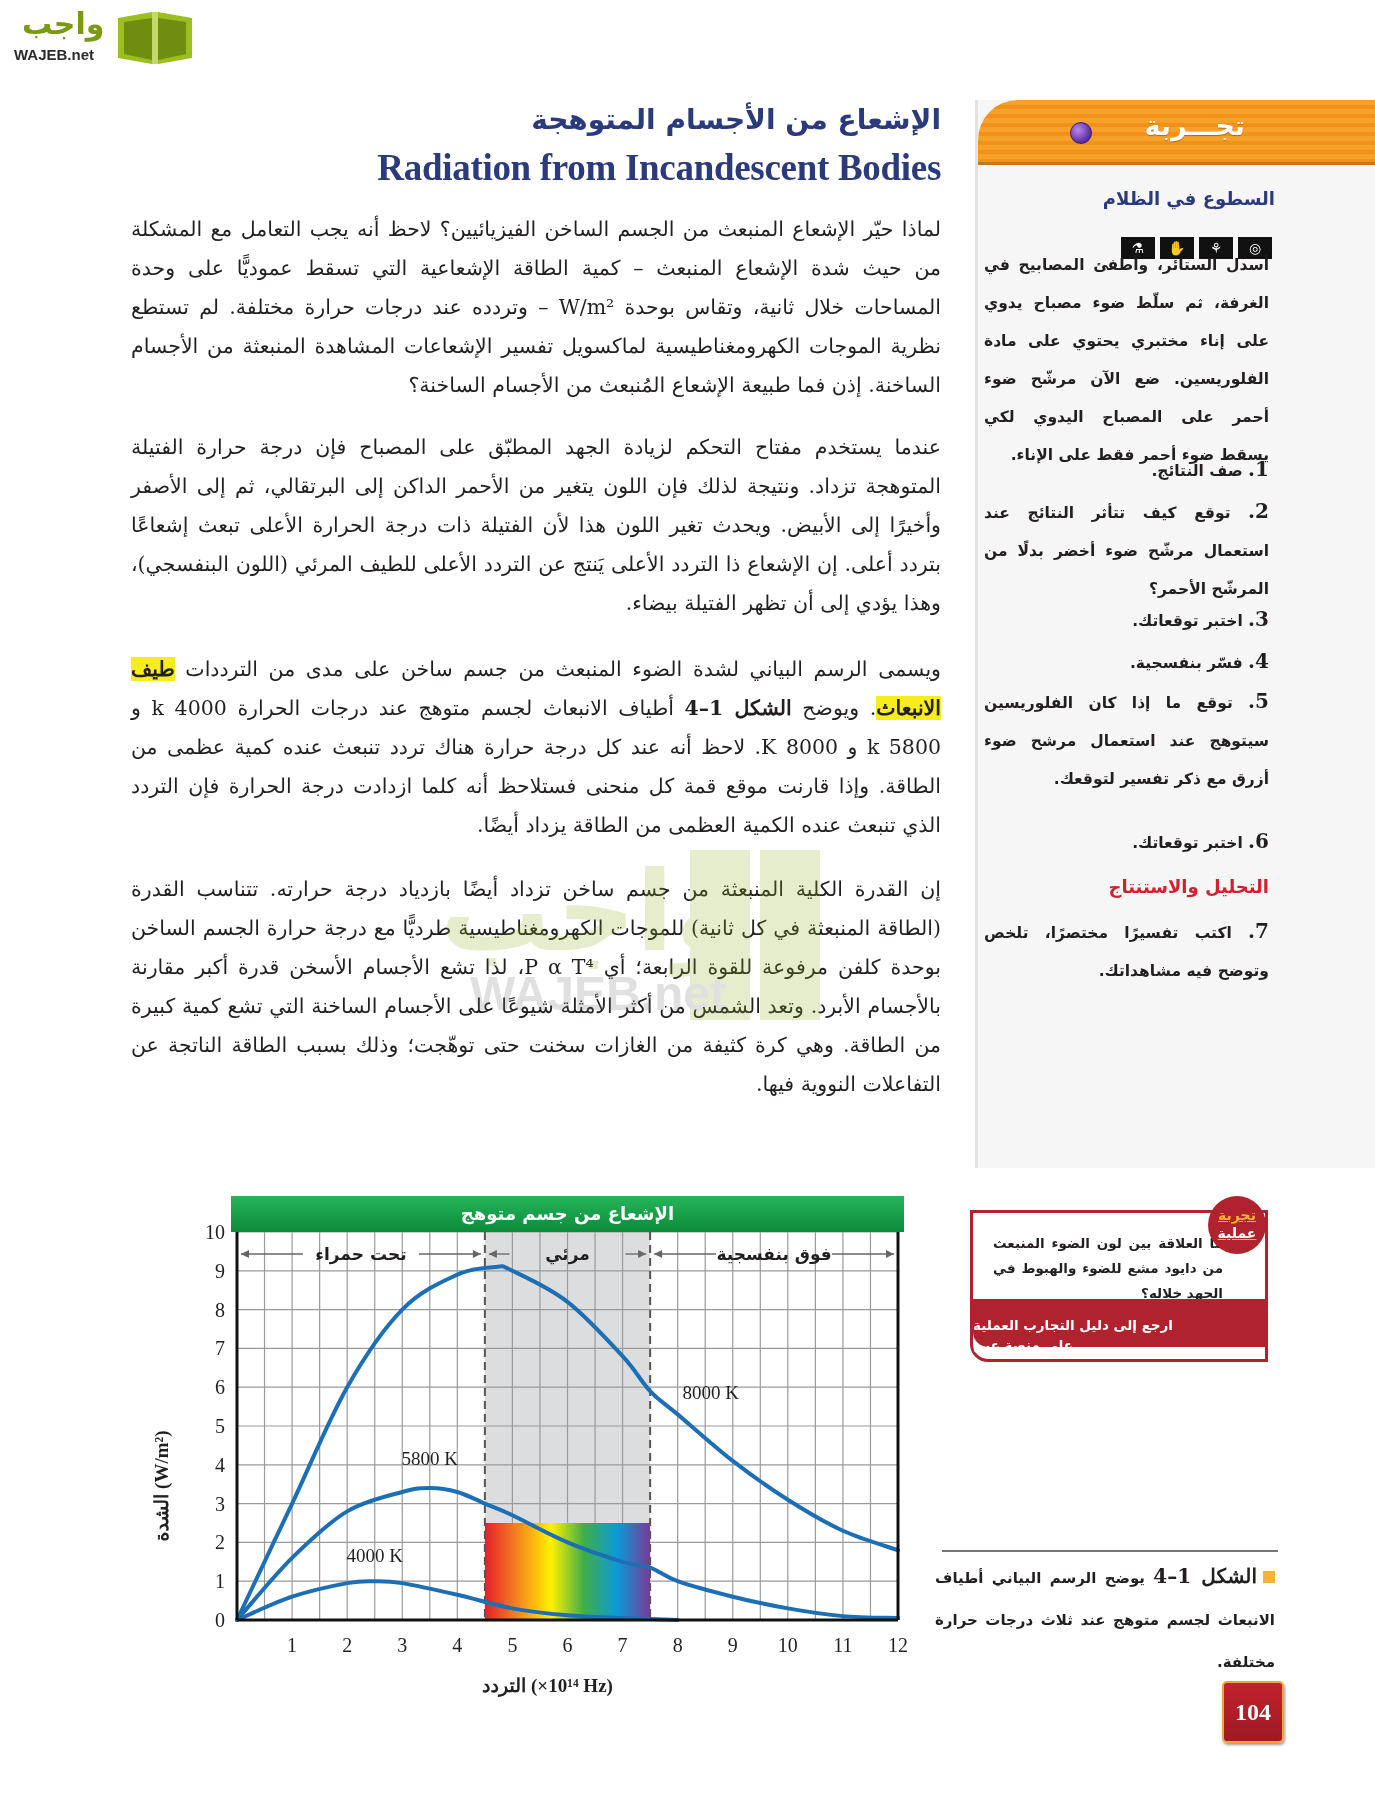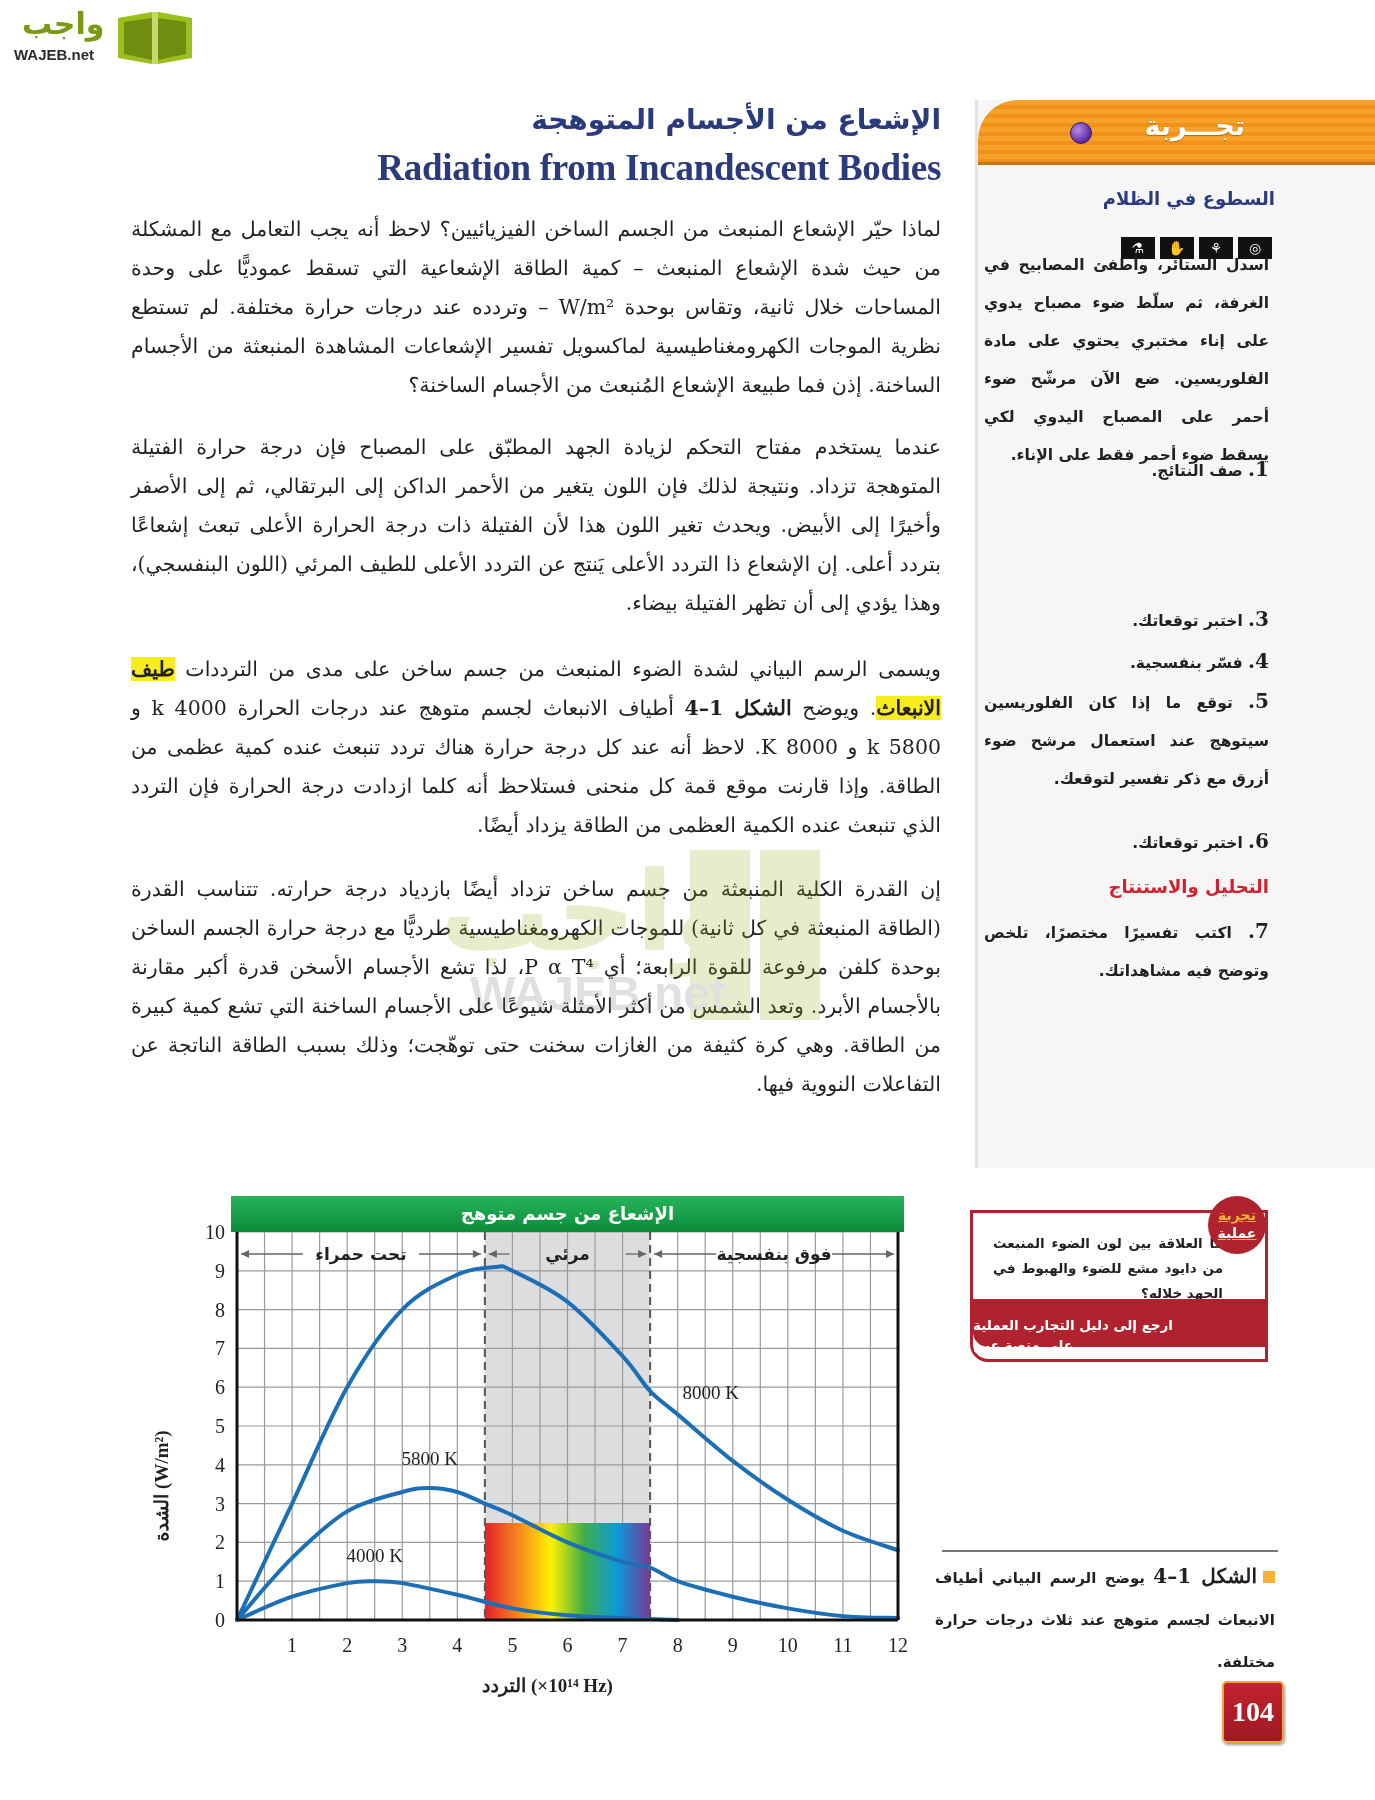--- a/index.html
+++ b/index.html
@@ -32,21 +32,21 @@
   .prac{left:970px;top:1196px;width:296px;height:164px;}
   .prac-box{position:absolute;left:0;top:14px;width:292px;height:146px;border:3px solid #b0222e;border-radius:0 0 0 18px;background:#fff;}
   .prac-q{position:absolute;right:42px;top:18px;width:230px;direction:rtl;text-align:justify;font-family:"DejaVu Sans",sans-serif;font-weight:bold;font-size:13.5px;line-height:25px;color:#231f20;}
   .prac-foot{position:absolute;left:0;bottom:12px;width:292px;height:48px;background:#b0222e;border-radius:0 0 0 15px;color:#fff;text-align:left;font-family:"DejaVu Sans",sans-serif;font-weight:bold;font-size:13.5px;line-height:20px;padding-top:16px;box-sizing:border-box;direction:rtl;}
   .prac-badge{position:absolute;right:0px;top:0px;width:58px;height:58px;border-radius:50%;background:#b0222e;color:#f9b233;font-family:"DejaVu Sans",sans-serif;font-weight:bold;font-size:14px;line-height:18px;text-align:center;padding-top:10px;box-sizing:border-box;text-decoration:underline;}
   .prac-badge span{color:#fff;}
   
   .cap-line{left:942px;top:1550px;width:336px;height:2px;background:#777;}
   .caption{right:100px;top:1555px;width:340px;direction:rtl;text-align:justify;font-family:"DejaVu Sans",sans-serif;font-weight:bold;font-size:15px;line-height:42px;color:#231f20;}
   .cap-sq{display:inline-block;width:12px;height:12px;background:#f9b233;margin-left:6px;}
-  .page-num{left:1222px;top:1681px;width:58px;height:58px;background:linear-gradient(#c2222e,#9e1a24);border:2px solid #f0a53a;border-radius:5px;color:#fff;font-family:"Liberation Serif",serif;font-weight:bold;font-size:28px;line-height:58px;text-align:center;box-shadow:1px 2px 3px rgba(0,0,0,.4);}
+  .page-num{left:1222px;top:1681px;width:58px;height:58px;background:linear-gradient(#c2222e,#9e1a24);border:2px solid #f0a53a;border-radius:5px;color:#fff;font-family:"Liberation Serif",serif;font-weight:bold;font-size:24px;line-height:58px;text-align:center;box-shadow:1px 2px 3px rgba(0,0,0,.4);}
   
   .chart{left:140px;top:1185px;width:790px;height:520px;}
   .chart svg text{font-family:"Liberation Serif",serif;}
   .watermark{left:420px;top:840px;width:460px;height:190px;opacity:0.22;pointer-events:none;}
 </style>
 </head>
 <body>
 
 <div class="abs logo">
   <span class="logo-ar">واجب</span>
@@ -82,20 +82,21 @@
   </div>
   <div class="sb-sub">السطوع في الظلام</div>
   <div class="safety">
     <span>⚗</span>
     <span>✋</span>
     <span>⚘</span>
     <span>◎</span>
   </div>
   <div class="sb-text" style="top:146px;">أسدل الستائر، وأطفئ المصابيح في الغرفة، ثم سلّط ضوء مصباح يدوي على إناء مختبري يحتوي على مادة الفلوريسين. ضع الآن مرشّح ضوء أحمر على المصباح اليدوي لكي يسقط ضوء أحمر فقط على الإناء.</div>
   <div class="sb-text" style="top:350px;"><span class="sb-num">1.</span> <span>صف النتائج.</span></div>
+  <div class="sb-text" style="top:392px;"><span class="sb-num">2.</span> <span>توقع كيف تتأثر النتائج عند استعمال مرشّح ضوء أخضر بدلًا من المرشّح الأحمر؟</span></div>
   <div class="sb-text" style="top:500px;"><span class="sb-num">3.</span> <span>اختبر توقعاتك.</span></div>
   <div class="sb-text" style="top:542px;"><span class="sb-num">4.</span> <span>فسّر بنفسجية.</span></div>
   <div class="sb-text" style="top:582px;"><span class="sb-num">5.</span> <span>توقع ما إذا كان الفلوريسين سيتوهج عند استعمال مرشح ضوء أزرق مع ذكر تفسير لتوقعك.</span></div>
   <div class="sb-text" style="top:722px;"><span class="sb-num">6.</span> <span>اختبر توقعاتك.</span></div>
   <div class="sb-text sb-red" style="top:768px;">التحليل والاستنتاج</div>
   <div class="sb-text" style="top:812px;"><span class="sb-num">7.</span> <span>اكتب تفسيرًا مختصرًا، تلخص وتوضح فيه مشاهداتك.</span></div>
 </aside>
 
 <div class="abs prac">
   <div class="prac-box">

